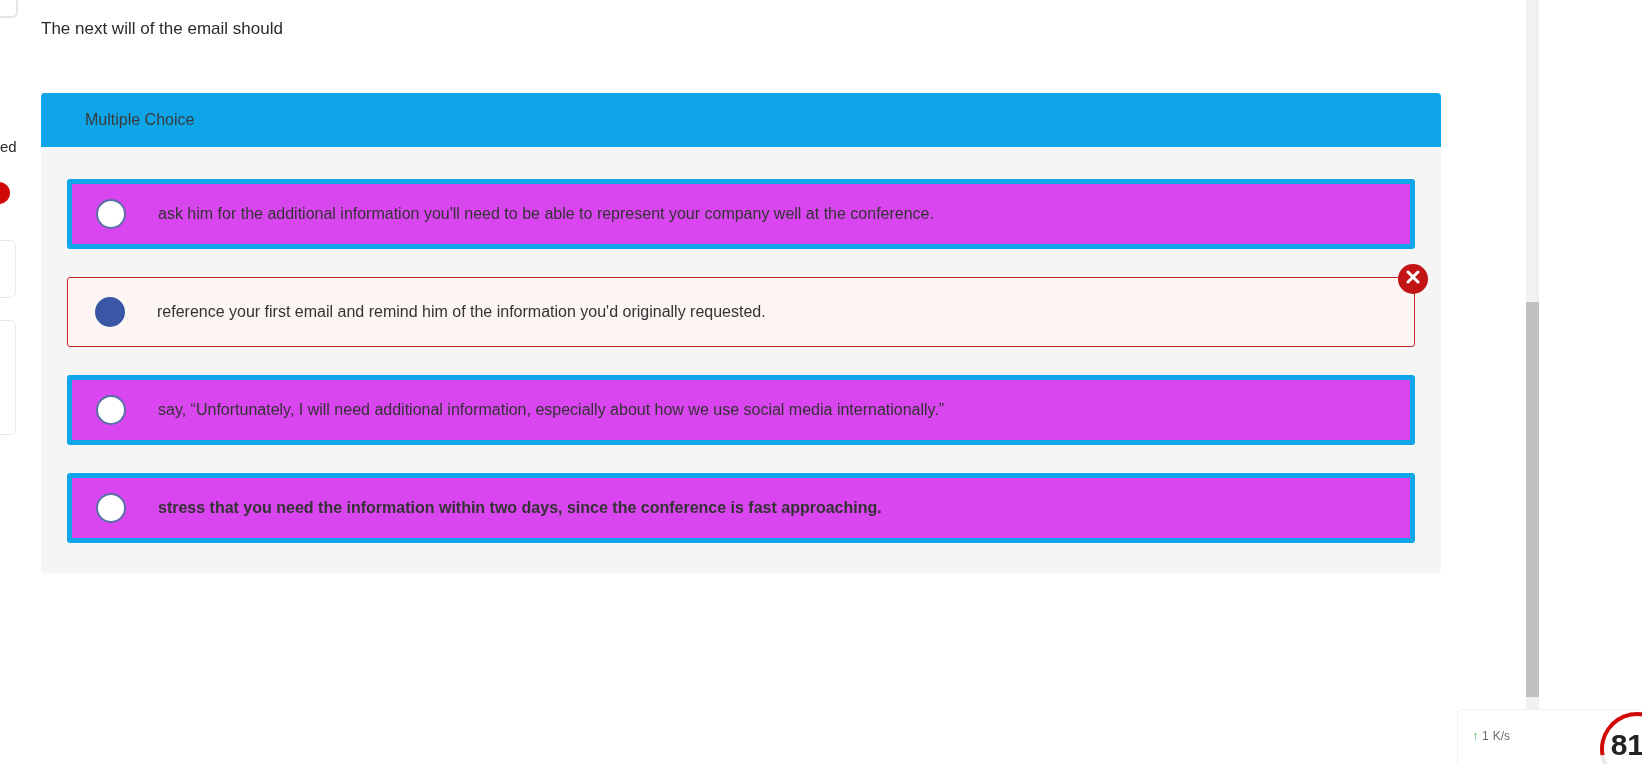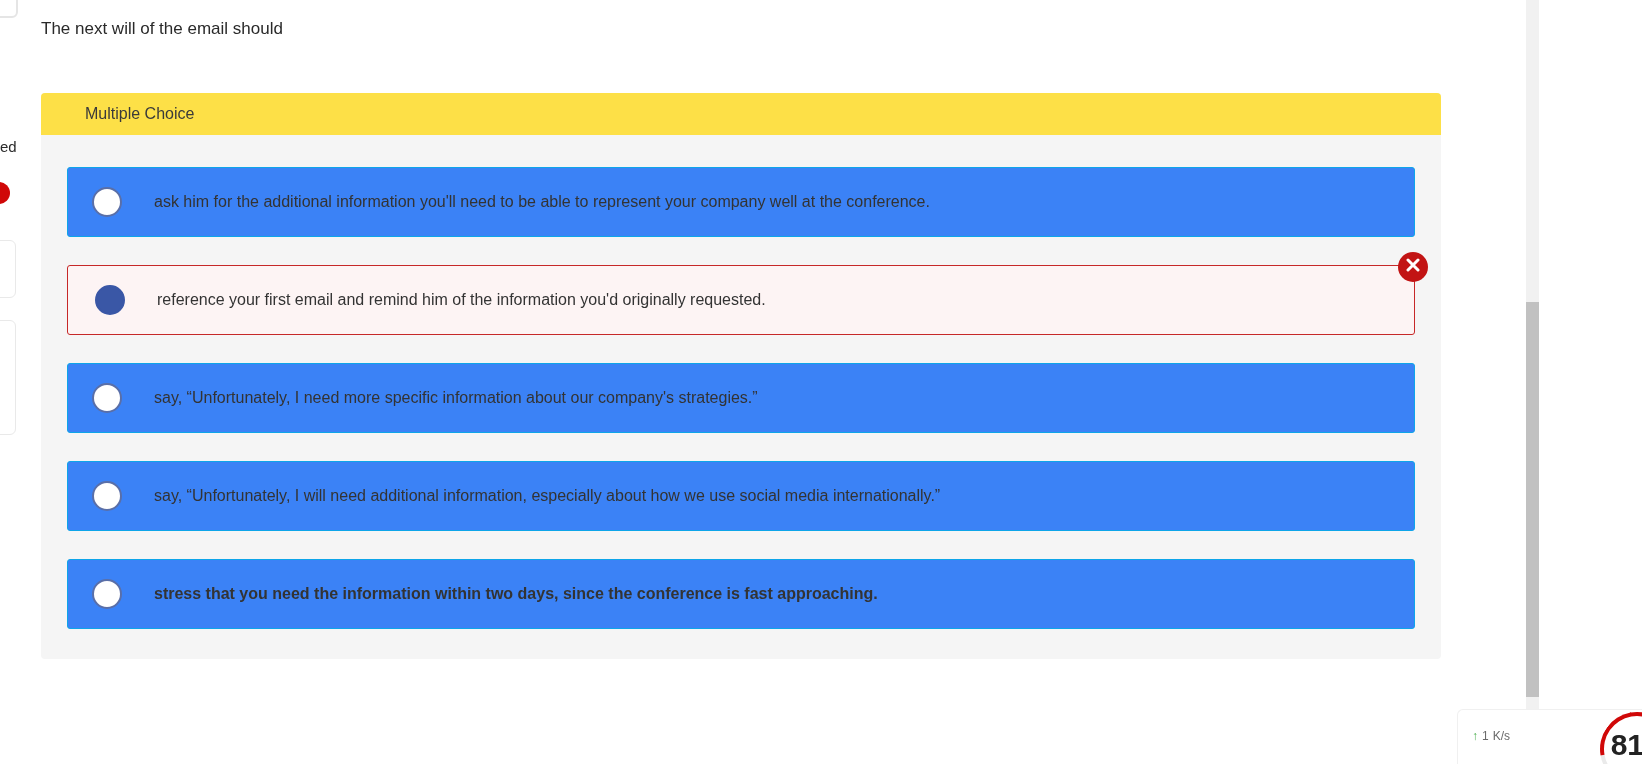--- a/index.html
+++ b/index.html
@@ -66,36 +66,36 @@
     .mc-panel {
       position: absolute;
       left: 41px;
       top: 93px;
       width: 1400px;
       background: #f5f5f5;
       border-radius: 4px;
       padding-bottom: 30px;
     }
     .mc-header {
-      background: #fde047;
-      padding: 12px 44px;
+      background: #0ea5e9;
+      padding: 18px 44px;
       font-size: 16px;
       color: #3a3a3a;
       border-top-left-radius: 4px;
       border-top-right-radius: 4px;
     }
     .mc-options {
       padding: 32px 26px 0 26px;
     }
     .option-row {
       position: relative;
       display: flex;
       align-items: center;
-      background: #3b82f6;
-      border: 1px solid #0ea5e9;
+      background: #d946ef;
+      border: 5px solid #0ea5e9;
       border-radius: 3px;
       margin-bottom: 28px;
       min-height: 70px;
       padding: 0 30px 0 24px;
     }
     .option-row.incorrect {
       background: #fdf4f4;
       border: 1px solid #c62828;
       padding-left: 27px;
     }
@@ -222,24 +222,20 @@
         <span class="option-text">reference your first email and remind him of the information you'd originally requested.</span>
         <div class="badge-wrong">
           <span>
             <svg viewBox="0 0 14 14">
                 <path d="M2 2 L12 12 M12 2 L2 12" stroke="#ffffff" stroke-width="3" stroke-linecap="round"></path>
               </svg>
           </span>
         </div>
       </div>
 
-      <div class="option-row">
-        <div class="radio"></div>
-        <span class="option-text">say, “Unfortunately, I need more specific information about our company's strategies.”</span>
-      </div>
 
       <div class="option-row">
         <div class="radio"></div>
         <span class="option-text">say, “Unfortunately, I will need additional information, especially about how we use social media internationally.”</span>
       </div>
 
       <div class="option-row" style="margin-bottom:0;font-weight:bold;">
         <div class="radio"></div>
         <span class="option-text">stress that you need the information within two days, since the conference is fast approaching.</span>
       </div>

